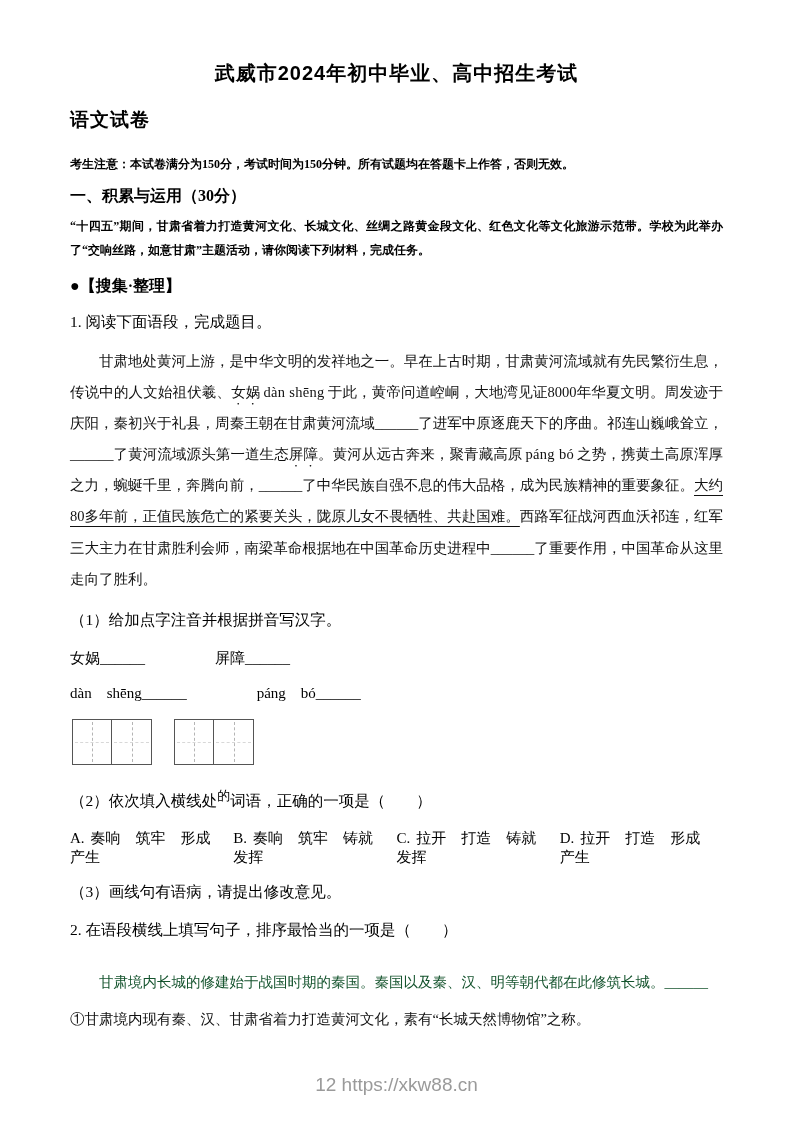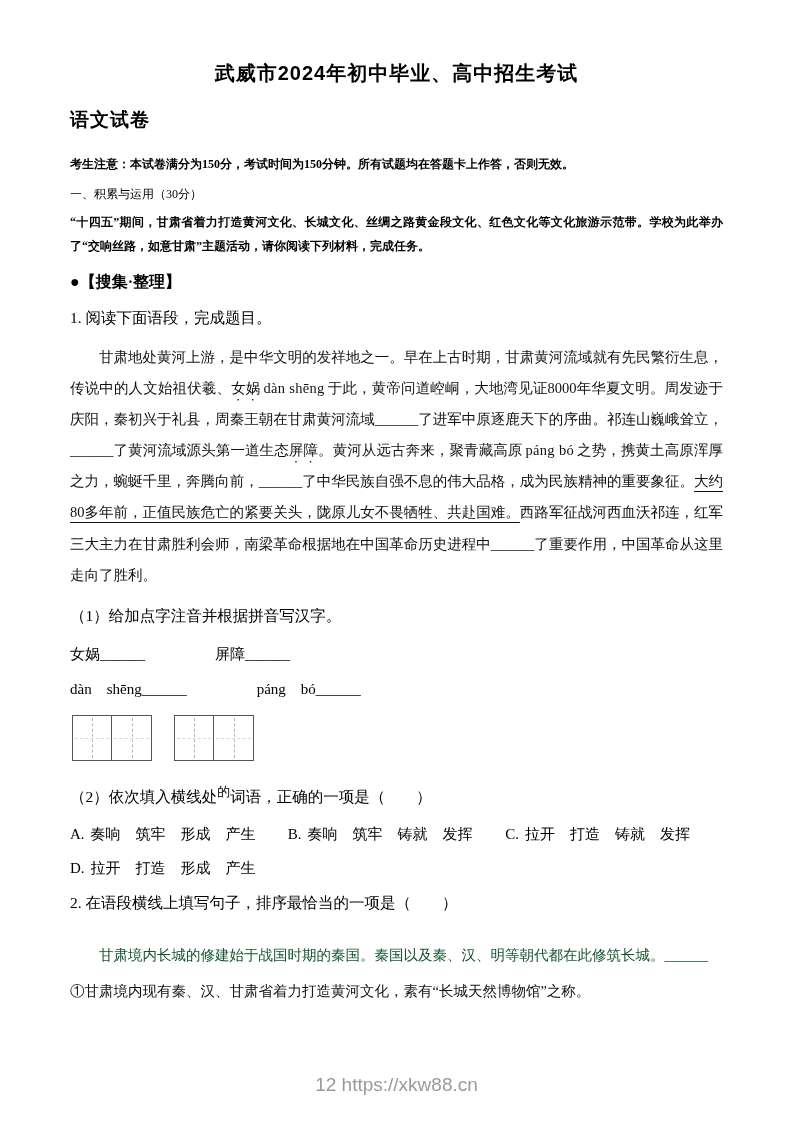--- a/index.html
+++ b/index.html
@@ -32,22 +32,22 @@
     letter-spacing: 1px;
   }
   .bold-par {
     font-weight: 700;
     font-size: 12px;
     line-height: 1.95;
     text-align: justify;
     margin: 0 0 8px 0;
   }
   .section-head {
-    font-weight: 400;
-    font-size: 12px;
+    font-weight: 700;
+    font-size: 16px;
     margin: 10px 0 8px 0;
   }
   .collect-head {
     font-weight: 700;
     font-size: 16px;
     margin: 14px 0 10px 0;
   }
   .stem {
     font-size: 15.5px;
     margin: 12px 0 10px 0;
@@ -102,21 +102,21 @@
     position: absolute;
     top: 50%; left: 2px; right: 2px;
     border-top: 1px dashed #d8d8d8;
   }
   .sup {
     vertical-align: 6px;
     font-size: 13px;
   }
   .options {
     display: grid;
-    grid-template-columns: 1fr 1fr 1fr;
+    grid-template-columns: 1fr 1fr 1fr 1fr;
     row-gap: 15px;
     font-size: 15px;
     margin: 14px 0 6px 0;
   }
   .option .opt-label { margin-right: 6px; }
   .q2-passage {
     font-size: 14.5px;
     line-height: 2.1;
     text-align: justify;
     text-indent: 2em;
@@ -195,20 +195,21 @@
       <span class="opt-label">B.</span><span>奏响　筑牢　铸就　发挥</span>
     </div>
     <div class="option">
       <span class="opt-label">C.</span><span>拉开　打造　铸就　发挥</span>
     </div>
     <div class="option">
       <span class="opt-label">D.</span><span>拉开　打造　形成　产生</span>
     </div>
   </div>
 
+  <div class="stem">（3）画线句有语病，请提出修改意见。</div>
 
   <div class="stem">2. 在语段横线上填写句子，排序最恰当的一项是（　　）</div>
 
   <p class="q2-passage">甘肃境内长城的修建始于战国时期的秦国。秦国以及秦、汉、明等朝代都在此修筑长城。______</p>
 
   <p class="q2-item">①甘肃境内现有秦、汉、甘肃省着力打造黄河文化，素有“长城天然博物馆”之称。</p>
 
   <div class="footer">12 https://xkw88.cn</div>
 
 </div>

